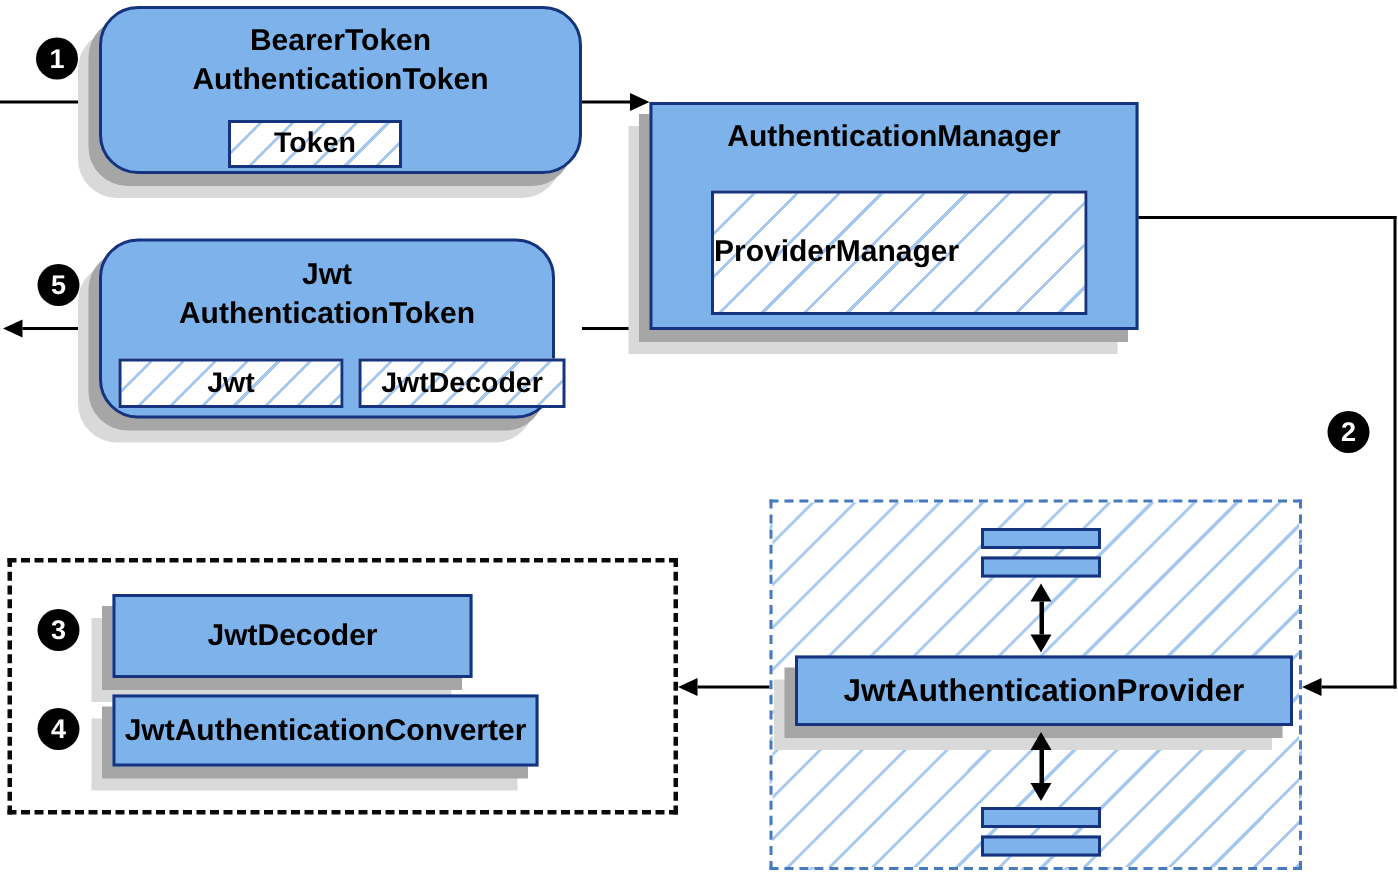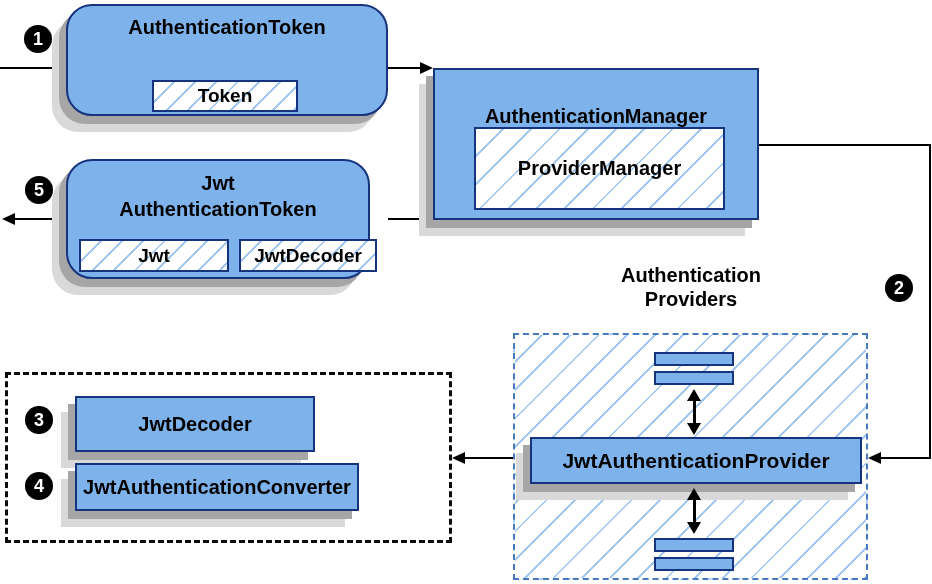--- a/index.html
+++ b/index.html
@@ -21,33 +21,33 @@
   .ah-left{position:absolute; width:0; height:0;
     border-top:6px solid transparent; border-bottom:6px solid transparent;
     border-right:13px solid var(--line);}
 
   
   .bluebox{position:absolute; background:var(--box-fill);
     border:2px solid var(--box-border); color:#000;}
   .rounded{border-radius:26px;}
   .shadowed{box-shadow:-7px 8px 0 0 var(--shadow-dark), -14px 16px 0 0 var(--shadow-light);}
   .boxtitle{text-align:center; font-weight:bold; font-size:20px; line-height:26px; color:#000;}
-  .pt8{padding-top:8px;} .pt9{padding-top:9px;} .pt16{padding-top:33px;}
+  .pt8{padding-top:8px;} .pt9{padding-top:9px;} .pt16{padding-top:8px;}
 
   .hatch-sm{background-color:#fff;
     background-image:repeating-linear-gradient(135deg, transparent 0, transparent 13px, var(--hatch) 13px, var(--hatch) 15px);}
   .hatch-lg{background-color:#fff;
     background-image:repeating-linear-gradient(135deg, transparent 0, transparent 18px, var(--hatch) 18px, var(--hatch) 20px);}
 
   .chip{position:absolute; border:2px solid var(--box-border);
     display:flex; align-items:center; justify-content:center;
     font-weight:bold; font-size:19px; color:#000;}
 
   .innerbox{position:absolute; border:2px solid var(--box-border);
-    display:flex; align-items:center; justify-content:center;
+    display:flex; align-items:center; justify-content:flex-start;
     font-weight:bold; font-size:20px; color:#000;}
 
   .dashed-blue-box{position:absolute; border:2px dashed var(--dashed-blue);}
   .dashed-black-box{position:absolute; border:3px dashed #0a0a0a; background:transparent;}
 
   .freelabel{position:absolute; text-align:center; font-weight:bold; font-size:20px; line-height:24px; color:#000;}
 
   .stack-bar{position:absolute; width:80px; height:14px;
     background:var(--box-fill); border:2px solid var(--box-border);}
 
@@ -84,23 +84,24 @@
   <div class="hline" style="left:465px;top:457px;width:64px"></div>
   <div class="ah-left" style="left:452px;top:452px"></div>
 
   <div class="hline" style="left:388px;top:218px;width:46px"></div>
 
   <div class="hline" style="left:15px;top:218px;width:51px"></div>
   <div class="ah-left" style="left:2px;top:213px"></div>
 
   <div class="bluebox rounded shadowed" style="left:66px;top:4px;width:322px;height:112px">
     <div class="boxtitle pt8">
+      <div>BearerToken</div>
       <div>AuthenticationToken</div>
     </div>
-    <div class="chip hatch-sm" style="left:84px;top:74px;width:146px;height:32px">
+    <div class="chip hatch-sm" style="left:84px;top:74px;width:116px;height:32px">
       <span>Token</span>
     </div>
   </div>
 
   <div class="bluebox shadowed" style="left:433px;top:68px;width:326px;height:152px">
     <div class="boxtitle pt16">AuthenticationManager</div>
     <div class="innerbox hatch-lg" style="left:39px;top:57px;width:251px;height:83px">
       <span>ProviderManager</span>
     </div>
   </div>
@@ -111,24 +112,20 @@
       <div>AuthenticationToken</div>
     </div>
     <div class="chip hatch-sm" style="left:11px;top:78px;width:150px;height:33px">
       <span>Jwt</span>
     </div>
     <div class="chip hatch-sm" style="left:171px;top:78px;width:138px;height:33px">
       <span>JwtDecoder</span>
     </div>
   </div>
 
-  <div class="freelabel" style="left:560px;top:263px;width:262px">
-    <div>Authentication</div>
-    <div>Providers</div>
-  </div>
 
   <div class="dashed-blue-box hatch-lg" style="left:513px;top:333px;width:355px;height:247px">
     <div class="stack-bar" style="left:139px;top:17px"></div>
     <div class="stack-bar" style="left:139px;top:36px"></div>
 
     <div class="darrow" style="left:172px;top:54px;height:46px">
       <div class="tri-up"></div>
       <div class="dline"></div>
       <div class="tri-down"></div>
     </div>

